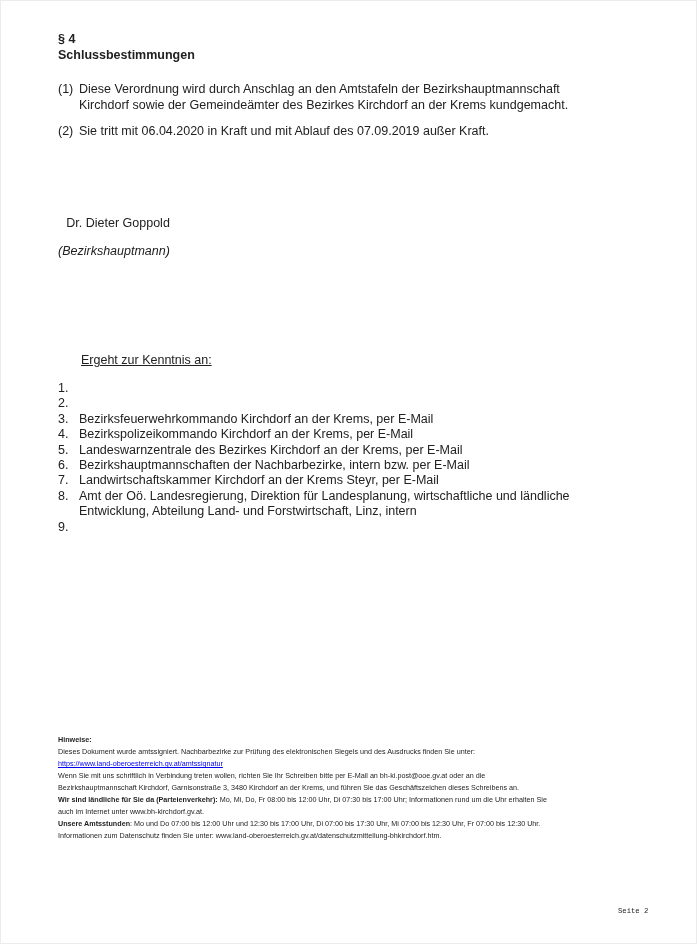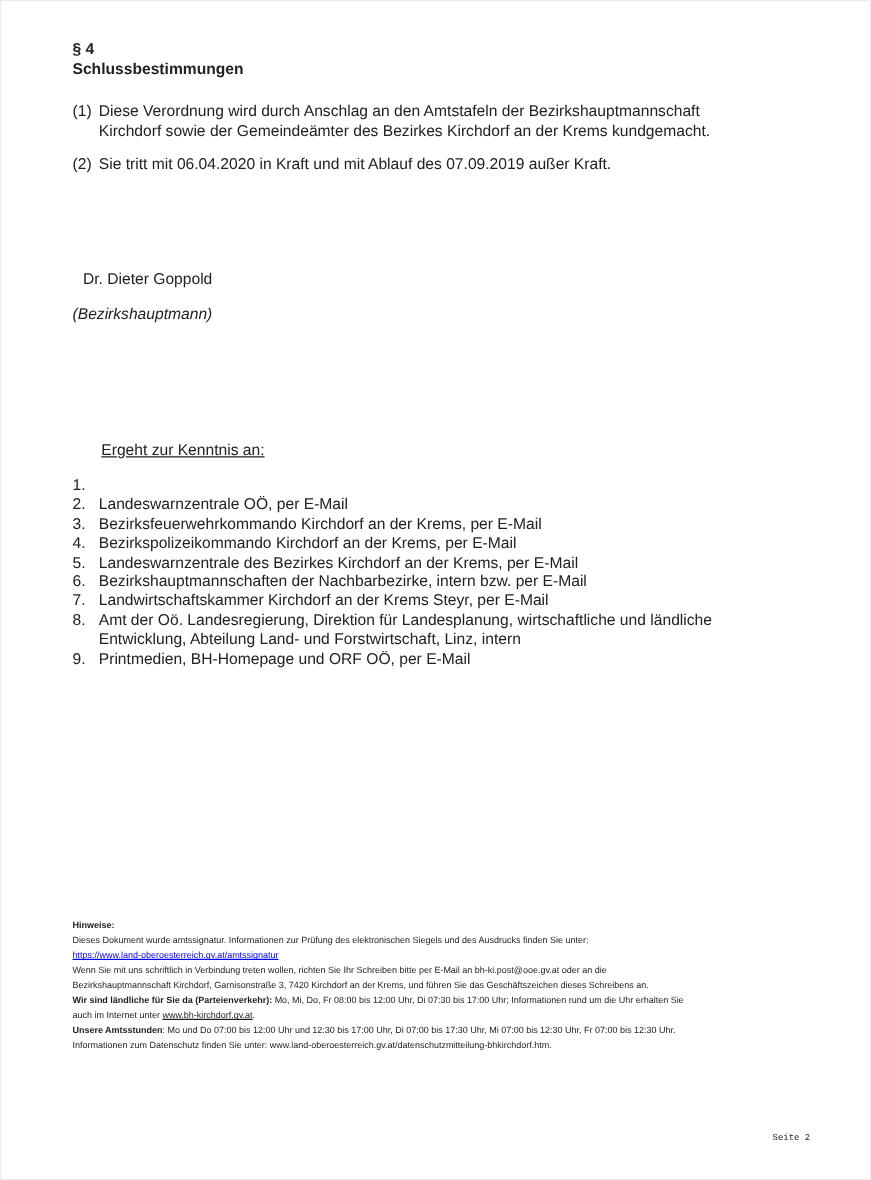--- a/index.html
+++ b/index.html
@@ -30,21 +30,21 @@
   .dist-heading{position:absolute;left:57px;top:352px;margin-left:23px;}
   .dist-list{position:absolute;left:57px;top:380px;width:610px;}
   .dist-row{display:flex;line-height:15.4px;}
   .dist-num{flex:none;width:21px;}
 
   .notes{
     position:absolute;left:57px;top:733px;width:616px;
     font-size:7.2px;line-height:12px;color:#1d1d1d;
   }
   .notes a.link{color:#0000EE;text-decoration:underline;display:inline-block;cursor:pointer;}
-  .notes .plain-link{text-decoration:underline;cursor:pointer;}
+  .notes .plain-link{cursor:pointer;}
 
   .pagenum{
     position:absolute;left:617px;top:904px;
     font-size:7.2px;line-height:12px;color:#1d1d1d;font-family:Liberation Mono, monospace;
   }
 </style>
 </head>
 <body>
 
 <div class="page body-text">
@@ -71,21 +71,20 @@
   </div>
 
   <div class="dist-heading underline">Ergeht zur Kenntnis an:</div>
 
   <div class="dist-list">
     <div class="dist-row">
       <span class="dist-num">1.</span>
     </div>
     <div class="dist-row">
       <span class="dist-num">2.</span>
-      <span class="pre">Landeswarnzentrale OÖ, per E-Mail</span>
     </div>
     <div class="dist-row">
       <span class="dist-num">3.</span>
       <span class="pre">Bezirksfeuerwehrkommando Kirchdorf an der Krems, per E-Mail</span>
     </div>
     <div class="dist-row">
       <span class="dist-num">4.</span>
       <span class="pre">Bezirkspolizeikommando Kirchdorf an der Krems, per E-Mail</span>
     </div>
     <div class="dist-row">
@@ -100,30 +99,29 @@
       <span class="dist-num">7.</span>
       <span class="pre">Landwirtschaftskammer Kirchdorf an der Krems Steyr, per E-Mail</span>
     </div>
     <div class="dist-row">
       <span class="dist-num">8.</span>
       <span class="pre">Amt der Oö. Landesregierung, Direktion für Landesplanung, wirtschaftliche und ländliche
 Entwicklung, Abteilung Land- und Forstwirtschaft, Linz, intern</span>
     </div>
     <div class="dist-row">
       <span class="dist-num">9.</span>
-      <span class="pre">Printmedien, BH-Homepage und ORF OÖ, per E-Mail</span>
     </div>
   </div>
 
   <div class="notes">
     <div class="bold">Hinweise:</div>
-    <div>Dieses Dokument wurde amtssignatur. Informationen zur Prüfung des elektronischen Siegels und des Ausdrucks finden Sie unter:</div>
+    <div>Dieses Dokument wurde amtssigniert. Nachbarbezirke zur Prüfung des elektronischen Siegels und des Ausdrucks finden Sie unter:</div>
     <div><a class="link">https://www.land-oberoesterreich.gv.at/amtssignatur</a></div>
     <div class="pre">Wenn Sie mit uns schriftlich in Verbindung treten wollen, richten Sie Ihr Schreiben bitte per E-Mail an bh-ki.post@ooe.gv.at oder an die
-Bezirkshauptmannschaft Kirchdorf, Garnisonstraße 3, 7420 Kirchdorf an der Krems, und führen Sie das Geschäftszeichen dieses Schreibens an.</div>
+Bezirkshauptmannschaft Kirchdorf, Garnisonstraße 3, 3480 Kirchdorf an der Krems, und führen Sie das Geschäftszeichen dieses Schreibens an.</div>
     <div><span class="bold">Wir sind ländliche für Sie da (Parteienverkehr):</span><span class="pre"> Mo, Mi, Do, Fr 08:00 bis 12:00 Uhr, Di 07:30 bis 17:00 Uhr; Informationen rund um die Uhr erhalten Sie
 auch im Internet unter </span><span class="plain-link">www.bh-kirchdorf.gv.at</span><span>.</span></div>
     <div><span class="bold">Unsere Amtsstunden</span><span>: Mo und Do 07:00 bis 12:00 Uhr und 12:30 bis 17:00 Uhr, Di 07:00 bis 17:30 Uhr, Mi 07:00 bis 12:30 Uhr, Fr 07:00 bis 12:30 Uhr.</span></div>
     <div>Informationen zum Datenschutz finden Sie unter: www.land-oberoesterreich.gv.at/datenschutzmitteilung-bhkirchdorf.htm.</div>
   </div>
 
   <div class="pagenum">Seite 2</div>
 
 </div>
 

